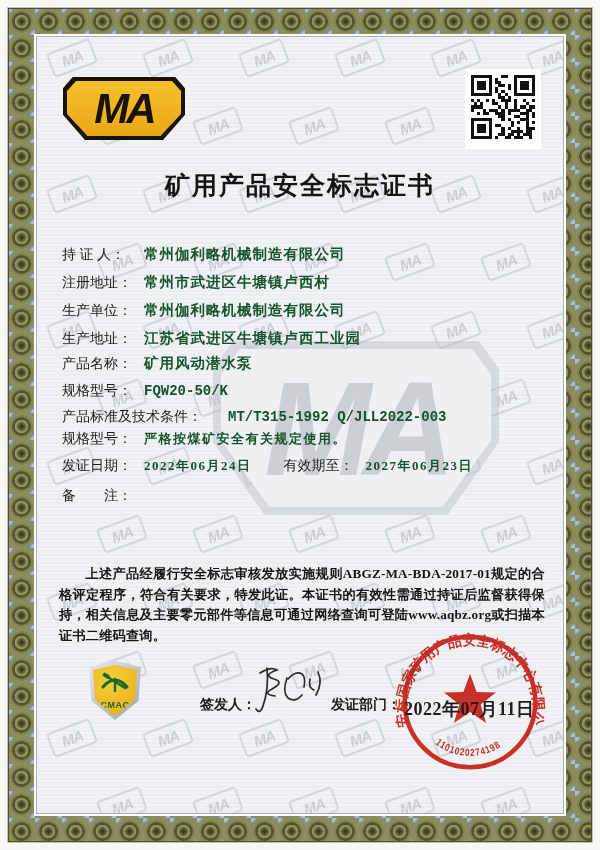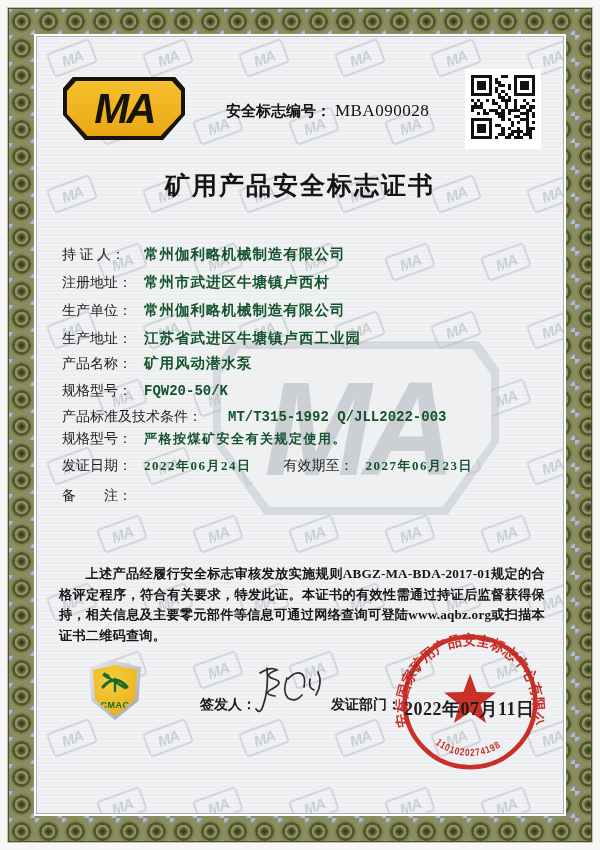--- a/index.html
+++ b/index.html
@@ -153,23 +153,20 @@
             <span>MA</span>
           </div>
       </div>
     </div>
   </div>
 
   <div class="ma-logo">
     <div class="ma-logo-in">
         <span>MA</span>
       </div>
-  </div>
-  <div class="serial">
-    <span class="lbl">安全标志编号：</span><span class="val">MBA090028</span>
   </div>
   <div class="qr">
     <svg id="qr-svg" width="64" height="64" viewBox="0 0 21 21" shape-rendering="crispEdges">
         <rect x="0" y="0" width="21" height="21" fill="#fff"></rect>
         <rect x="10" y="0" width="1" height="1" fill="#111"></rect>
         <rect x="11" y="0" width="1" height="1" fill="#111"></rect>
         <rect x="8" y="1" width="1" height="1" fill="#111"></rect>
         <rect x="8" y="2" width="1" height="1" fill="#111"></rect>
         <rect x="9" y="2" width="1" height="1" fill="#111"></rect>
         <rect x="9" y="3" width="1" height="1" fill="#111"></rect>

